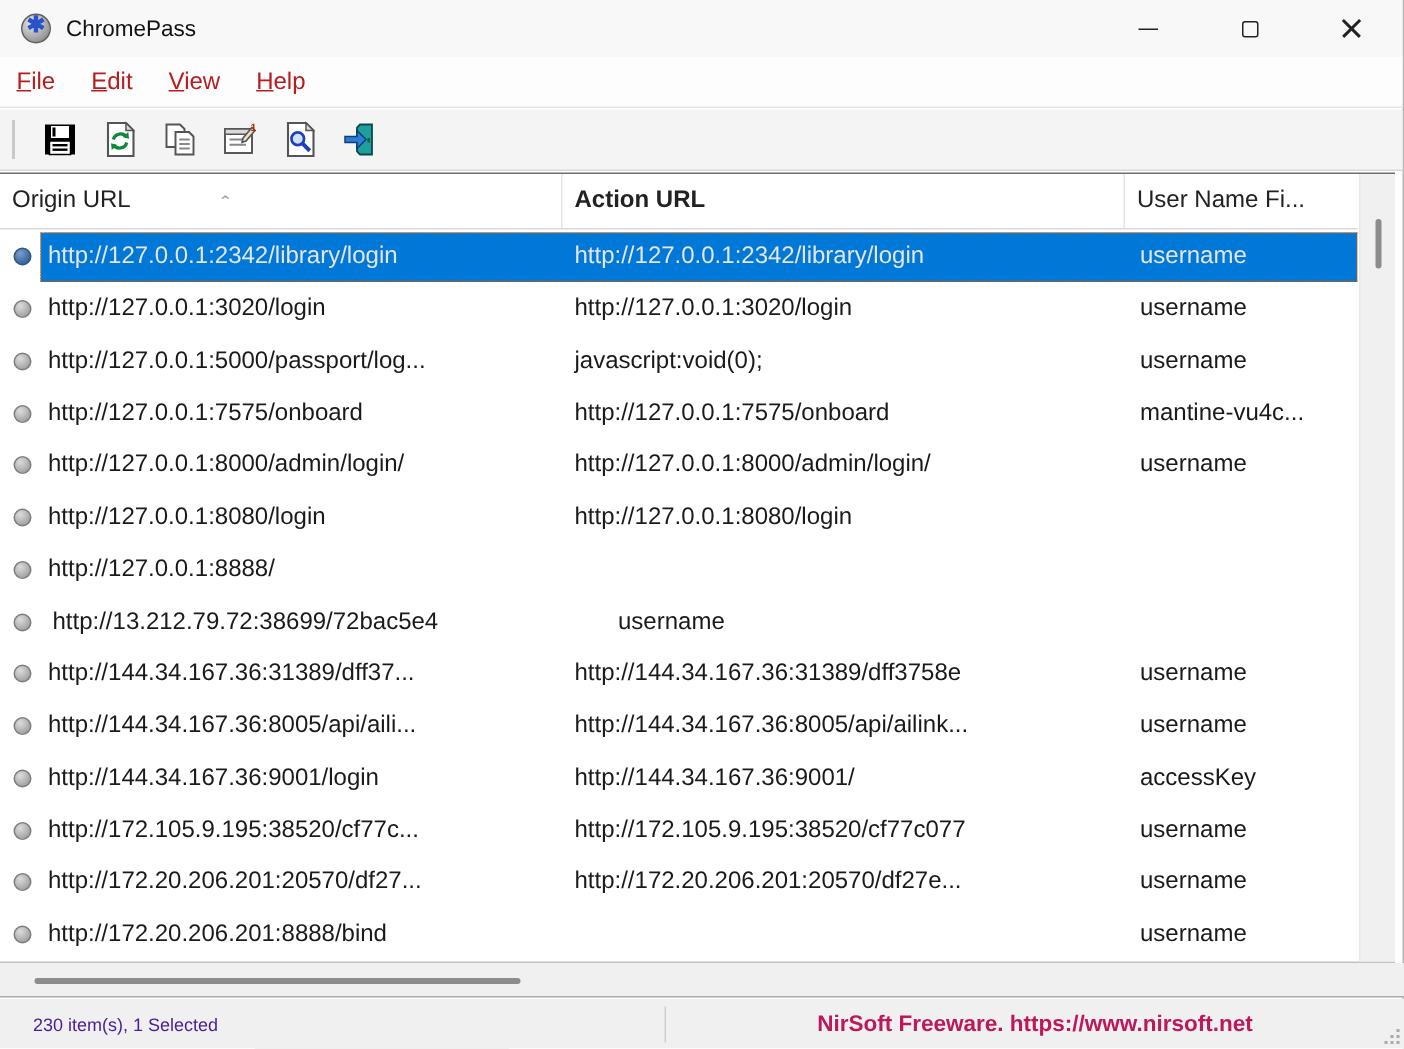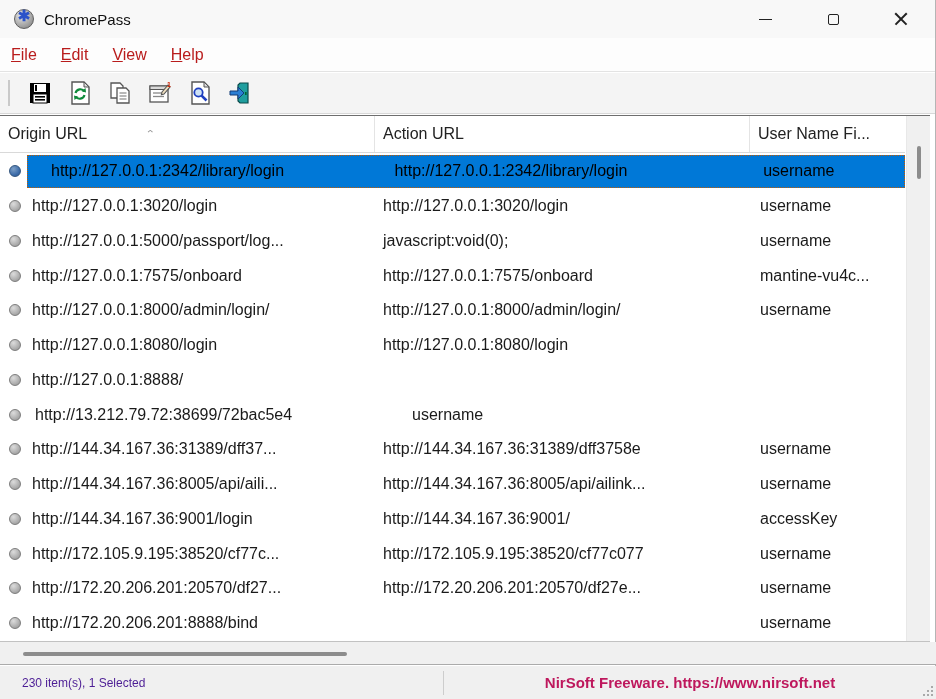--- a/index.html
+++ b/index.html
@@ -32,30 +32,30 @@
   .toolbar { position:absolute; left:0; top:73px; width:100%; height:41px; background:#f4f4f4; display:flex; align-items:center; border-bottom:1px solid #d8d8d8; }
   .gripper { width:0; height:26px; border-left:2px solid #c9c9c9; margin:0 10px 0 8px; }
   .tb-btn { width:40px; height:34px; display:flex; align-items:center; justify-content:center; }
   .tb-btn svg { width:26px; height:26px; }
 
   
   .list-wrap { position:absolute; left:0; top:115px; width:930px; height:527px; background:#ffffff; border-top:1px solid #6e6e6e; border-bottom:1px solid #c2c2c2; }
   .list-header { position:absolute; left:0; top:0; width:905px; height:37px; background:#ffffff; display:flex; border-bottom:1px solid #d9d9d9; font-size:16px; color:#222; }
   .hcol { display:flex; align-items:center; padding-left:8px; border-right:1px solid #e4e4e4; height:100%; }
   .hcol.c0 { width:375px; }
-  .hcol.c1 { width:375px; }
+  .hcol.c1 { width:375px;font-weight:bold; }
   .hcol.c2 { width:155px; border-right:none; }
   .sort-caret { margin-left:58px; color:#9a9a9a; font-size:12px; transform:scaleY(.8); }
 
   .rows { position:absolute; left:0; top:38px; width:905px; height:488px; overflow:hidden; }
   .row { position:relative; height:34.75px; width:905px; }
   .row-icon { position:absolute; left:9px; top:50%; transform:translateY(-50%); width:12px; height:12px; border-radius:50%; background:radial-gradient(circle at 35% 30%, #dcdcdc, #ababab 65%, #8c8c8c); border:1px solid #7d7d7d; }
   .row.selected .row-icon { background:radial-gradient(circle at 35% 30%, #7d9fc6, #3a6aa8 65%, #2b5590); border-color:#33567f; }
   .row-cells { position:absolute; left:27px; right:0; top:1px; bottom:1px; display:flex; align-items:center; font-size:16px; }
-  .row.selected .row-cells { background:#0078d7; color:#000000; outline:1px dotted #c25a00; outline-offset:-1px;padding-left:19px; }
+  .row.selected .row-cells { background:#0078d7; color:#e5e5e5; outline:1px dotted #c25a00; outline-offset:-1px; }
   .cell { white-space:nowrap; overflow:hidden; }
   .cell.c0 { width:348px; padding-left:5px; }
   .cell.c1 { width:375px; padding-left:8px; }
   .cell.c2 { width:155px; padding-left:10px; }
 
   
   .vscroll { position:absolute; right:0; top:0; width:24px; height:100%; background:#f0f0f0; border-left:1px solid #e8e8e8; }
   .vthumb { position:absolute; left:10px; top:30px; width:4px; height:33px; background:#8c8c8c; border-radius:2px; }
 
   

